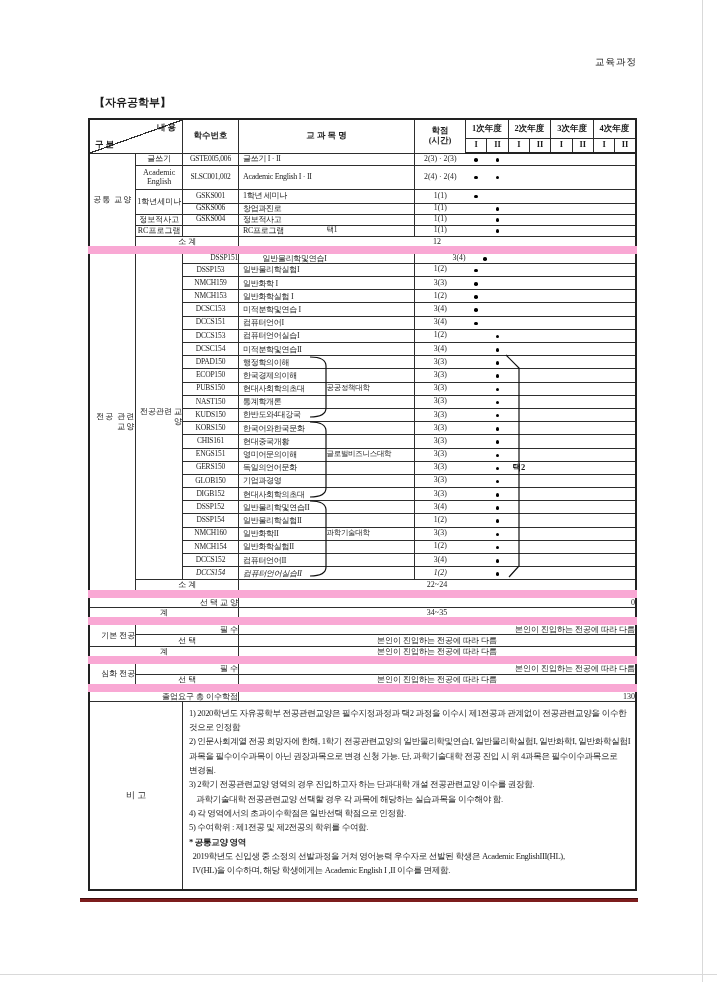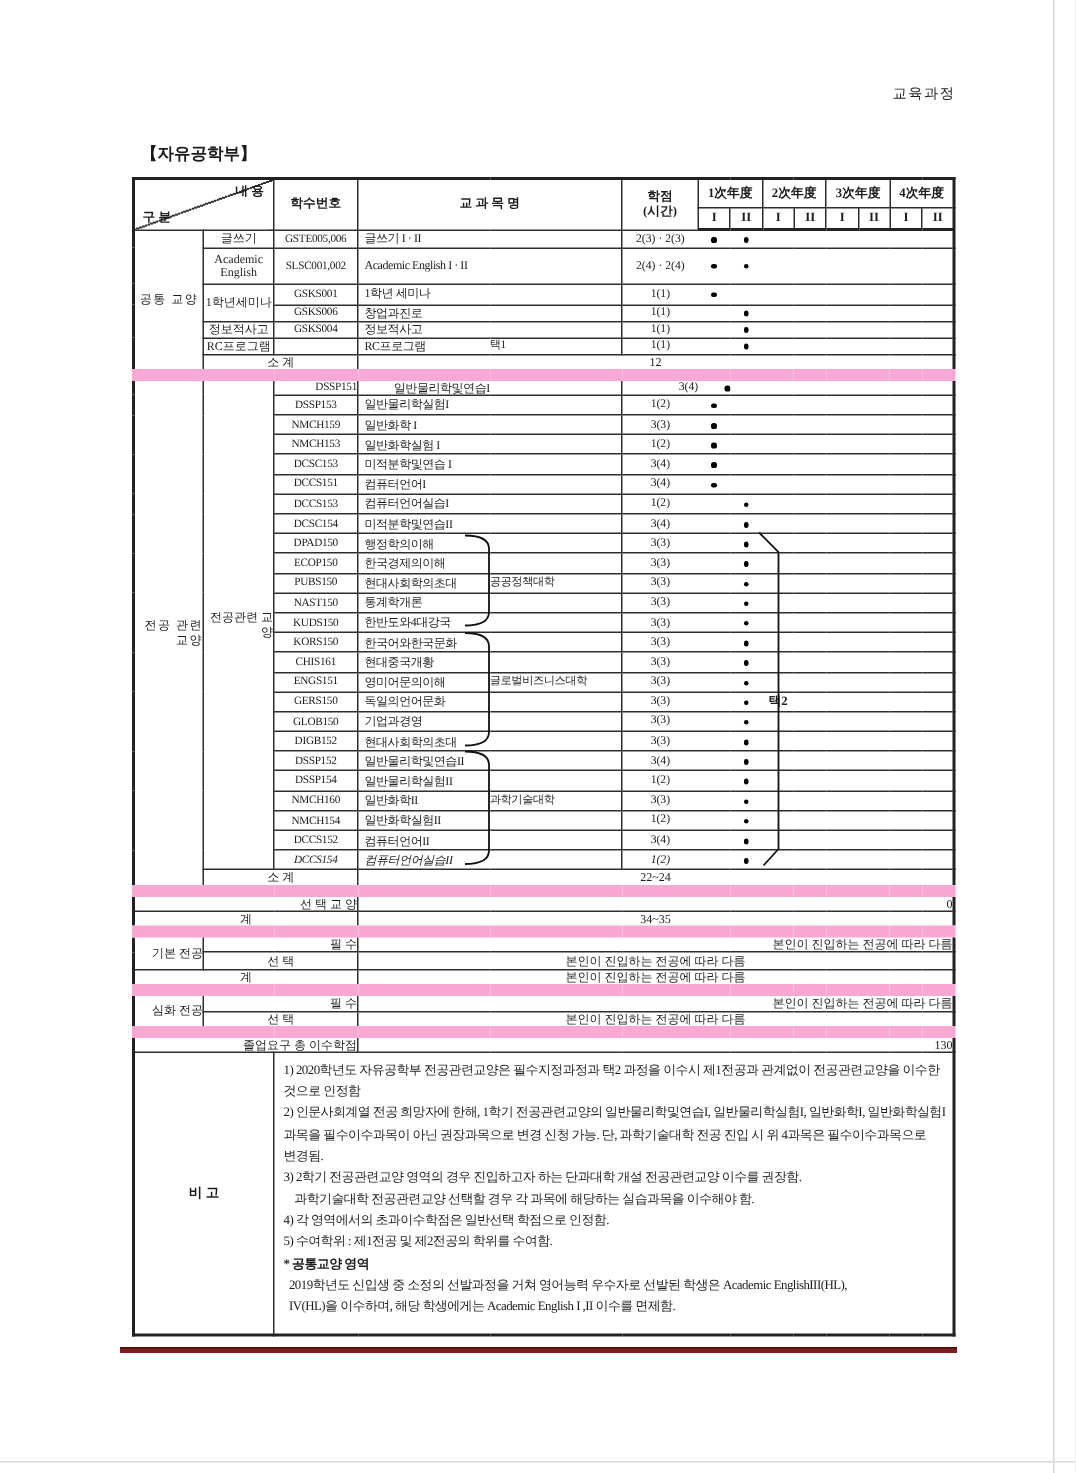--- a/index.html
+++ b/index.html
@@ -20,21 +20,21 @@
   td.sem:last-child{border-right:1px solid #2e2e2e;}
   .dot{display:inline-block;width:3.5px;height:3.5px;border-radius:50%;background:#000;}
   .hdr td{font-weight:bold;font-size:8.5px;}
   .hdr-bottom td{border-bottom:2px solid #222;}
   .thickT td{border-top:8px solid #f9a8d4;text-align:right;}
   td.diag{position:relative;background:
       linear-gradient(to bottom right,transparent calc(50% - 0.6px),#2e2e2e calc(50% - 0.6px),#2e2e2e calc(50% + 0.6px),transparent calc(50% + 0.6px));}
   .diag .tr-lbl{position:absolute;top:3px;right:6px;font-size:8.5px;text-align:center;}
   .diag .bl-lbl{position:absolute;bottom:3px;left:5px;font-size:8.5px;}
   td.vlab{letter-spacing:1px;}
-  td.remark-label{font-size:9px;font-weight:bold;}
+  td.remark-label{font-size:9px;}
   td.remarks{text-align:left;vertical-align:top;padding:4px 2px 0 6px;}
   .rline{white-space:pre;font-size:8.6px;line-height:14.3px;letter-spacing:-0.35px;}
   .rline.b{font-weight:bold;}
   .tak2{font-weight:bold;font-size:8.5px;}
   
   #overlay{position:absolute;left:0;top:0;pointer-events:none;}
   
   .footer-rule{position:absolute;left:80px;top:898px;width:558px;height:3px;background:#7d1d1d;border-top:1px solid #3f0d0d;}
   .page-num{position:absolute;left:0;top:906px;width:717px;text-align:center;font-size:10px;letter-spacing:1px;}
   .edge-r{position:absolute;top:0;left:702px;width:1px;height:982px;background:#d9d9d9;}

